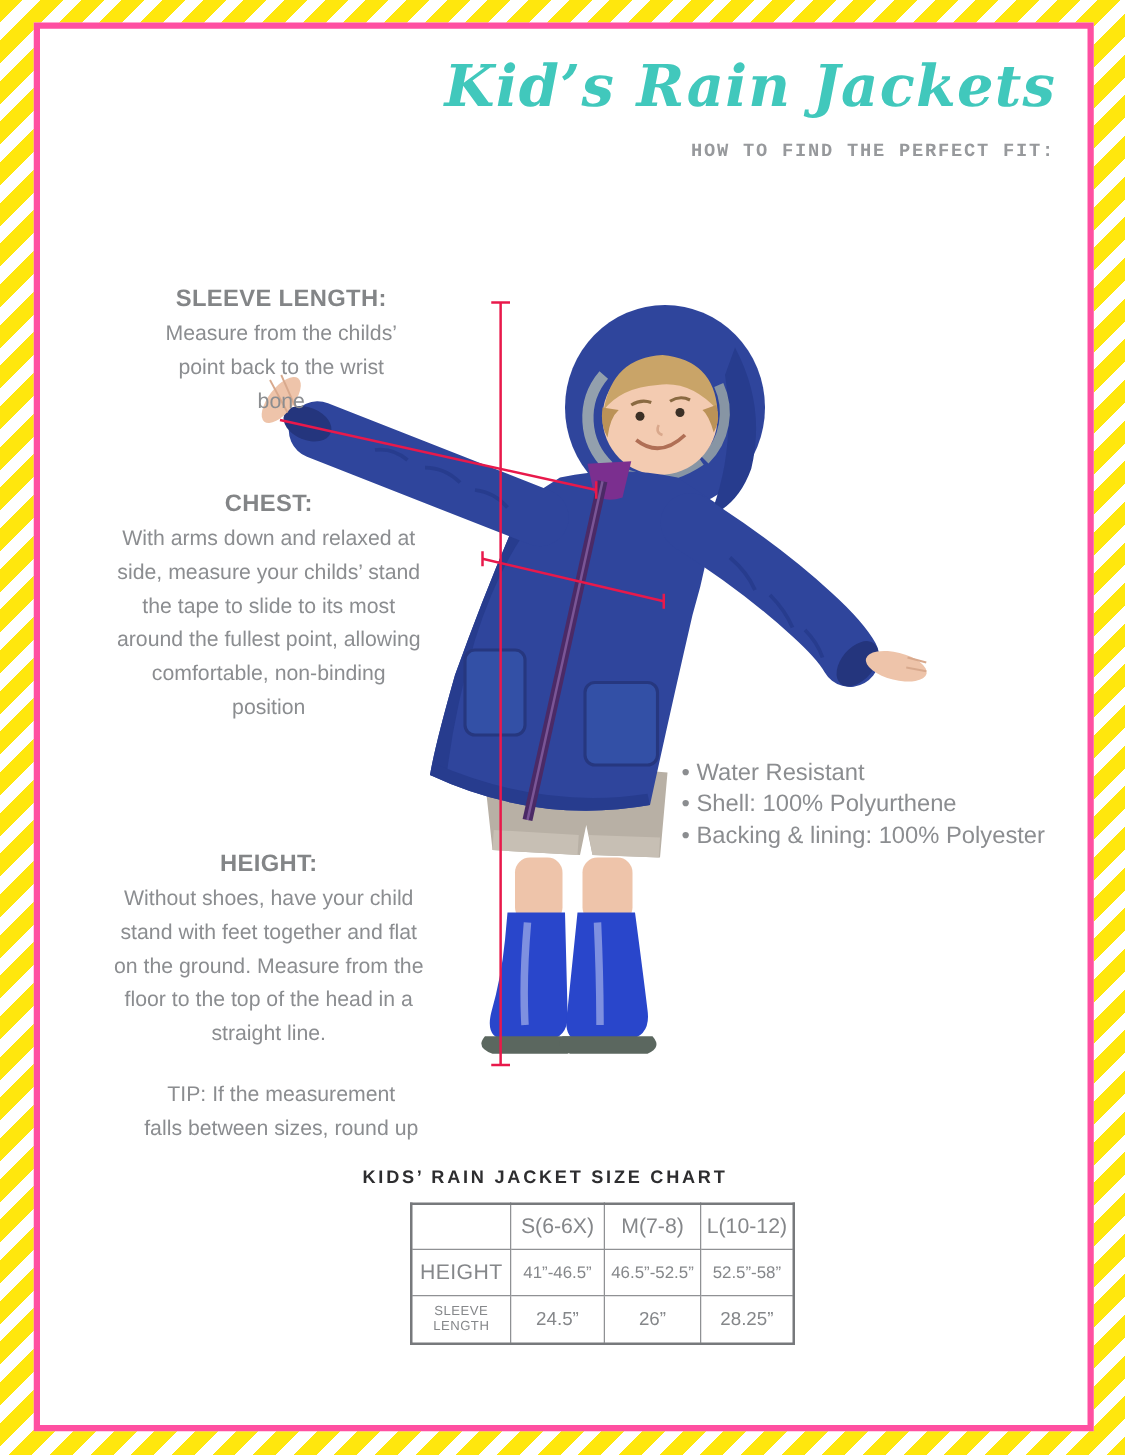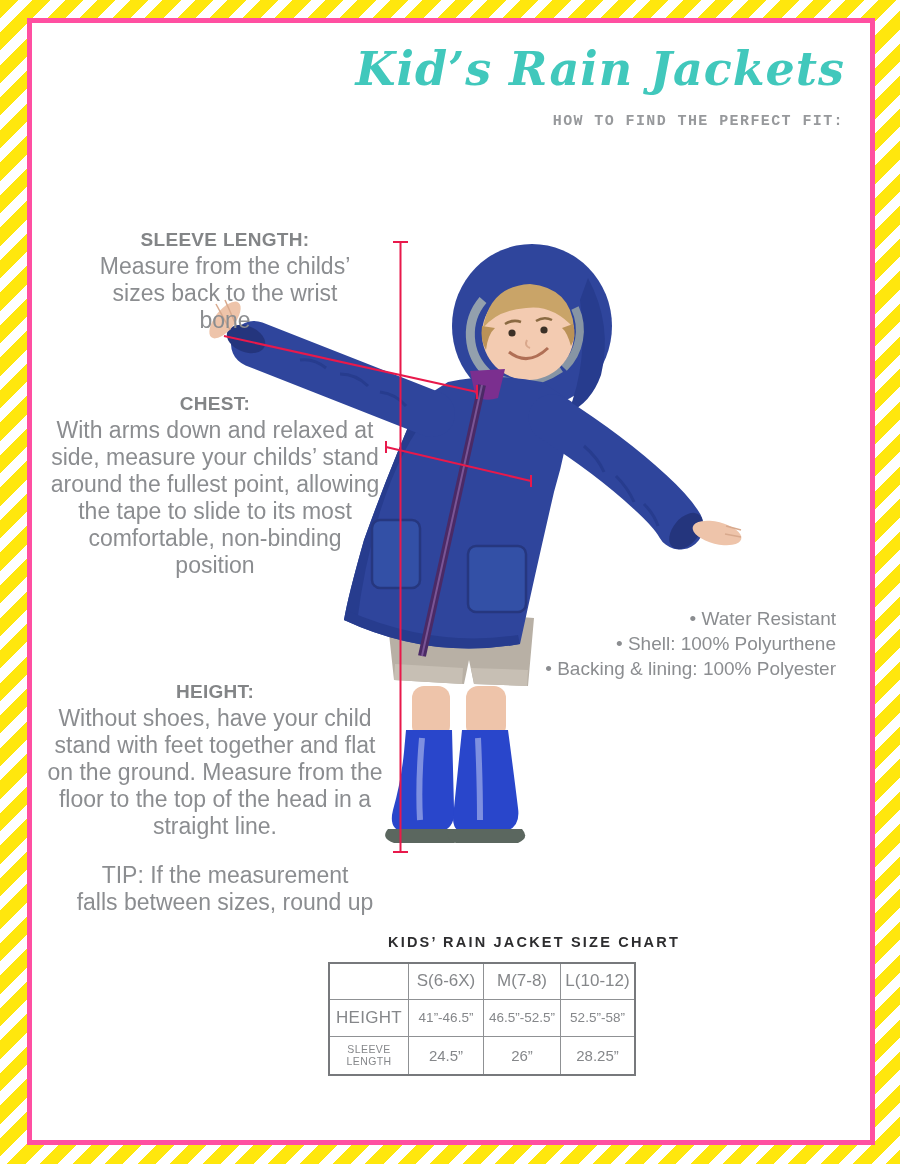--- a/index.html
+++ b/index.html
@@ -16,33 +16,33 @@
     position:absolute; top:44px; right:55px; margin:0;
     font-family:"DejaVu Serif", serif; font-style:italic; font-weight:bold;
     font-size:46px; line-height:1.1; color:#41c8bc; letter-spacing:1px;
   }
   .page-subtitle {
     position:absolute; top:113px; right:56px;
     font-size:15px; font-weight:bold; letter-spacing:1.4px; color:#97999c;font-family:Liberation Mono, monospace;
   }
   .block { position:absolute; text-align:center; color:#8b8d90; }
   .block .hd { font-size:19px; font-weight:bold; color:#838587; line-height:27px; letter-spacing:.3px; }
-  .block .ln { font-size:23px; line-height:27px; }
+  .block .ln { font-size:17px; line-height:27px; }
   #sleeve-block { top:178px; left:75px;  width:300px;margin-top:48px; }
   #chest-block  { top:390px; left:45px;  width:340px; }
   #height-block { top:678px; left:45px;  width:340px; }
   #tip-block    { top:862px; left:75px;  width:300px; }
   .features {
-    position:absolute; top:606px; right:64px; text-align:right;
+    position:absolute; top:606px; right:64px; text-align:left;
     color:#8b8d90; font-size:19px; line-height:25px;
   }
   .child-photo { position:absolute; left:180px; top:240px; }
   .measure-lines { position:absolute; left:0; top:0; pointer-events:none; }
   .chart-title {
-    position:absolute; top:934px; left:290px; width:390px; text-align:right;
+    position:absolute; top:934px; left:290px; width:390px; text-align:left;
     font-size:14.5px; font-weight:bold; letter-spacing:2.2px; color:#2d2d2f;
   }
   table.size-chart {
     position:absolute; left:328px; top:962px;
     border-collapse:collapse; color:#85878a; background:#fff;
     border:2px solid #77797c; table-layout:fixed;
   }
   .size-chart th, .size-chart td {
     border:1.5px solid #8f9194; font-weight:normal; text-align:center;
     vertical-align:middle; padding:0; overflow:hidden;
@@ -148,30 +148,30 @@
     <g stroke="#e8194b" stroke-width="2">
       <line x1="386" y1="447" x2="531" y2="481"></line>
       <line x1="386" y1="441" x2="386" y2="453"></line>
       <line x1="531" y1="475" x2="531" y2="487"></line>
     </g>
   </svg>
 
   <div class="block" id="sleeve-block">
     <div class="hd">SLEEVE LENGTH:</div>
     <div class="ln">Measure from the childs’</div>
-    <div class="ln">sizes back to the wrist</div>
+    <div class="ln">point back to the wrist</div>
     <div class="ln">bone</div>
   </div>
 
   <div class="block" id="chest-block">
     <div class="hd">CHEST:</div>
     <div class="ln">With arms down and relaxed at</div>
     <div class="ln">side, measure your childs’ stand</div>
+    <div class="ln">the tape to slide to its most</div>
     <div class="ln">around the fullest point, allowing</div>
-    <div class="ln">the tape to slide to its most</div>
     <div class="ln">comfortable, non-binding</div>
     <div class="ln">position</div>
   </div>
 
   <div class="block" id="tip-block">
     <div class="ln">TIP: If the measurement</div>
     <div class="ln">falls between sizes, round up</div>
   </div>
 
   <div class="block" id="height-block">

